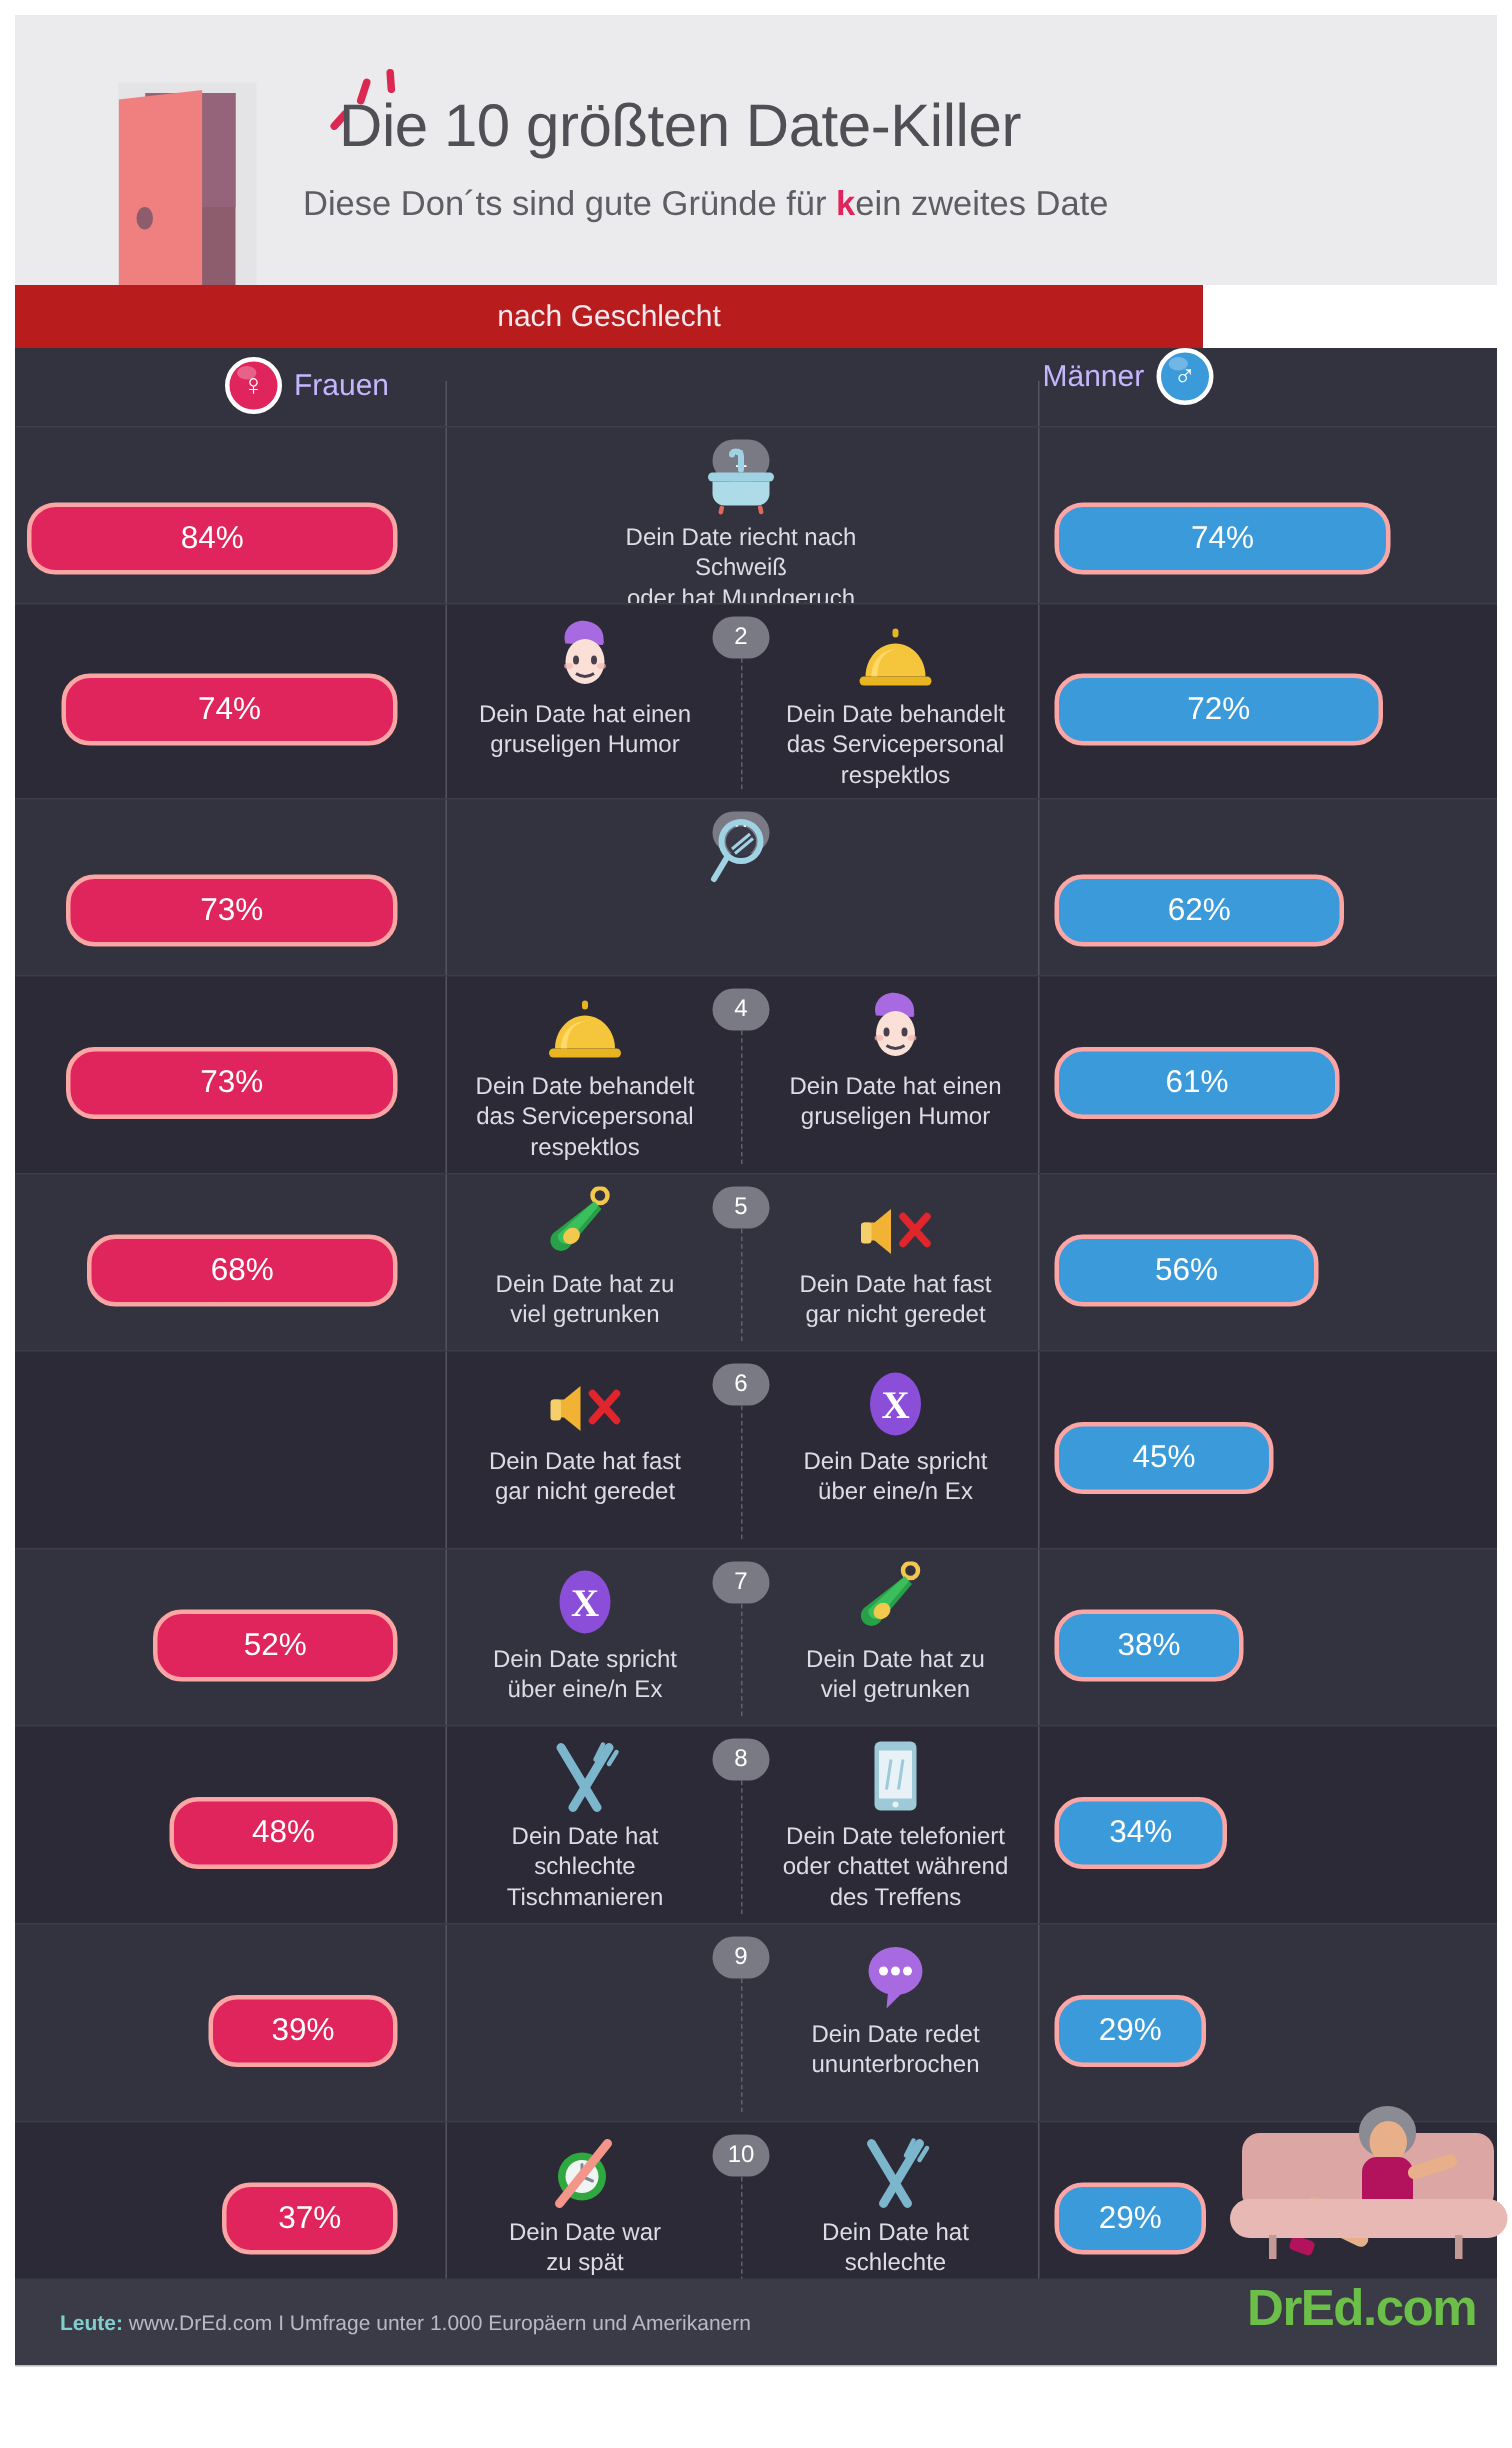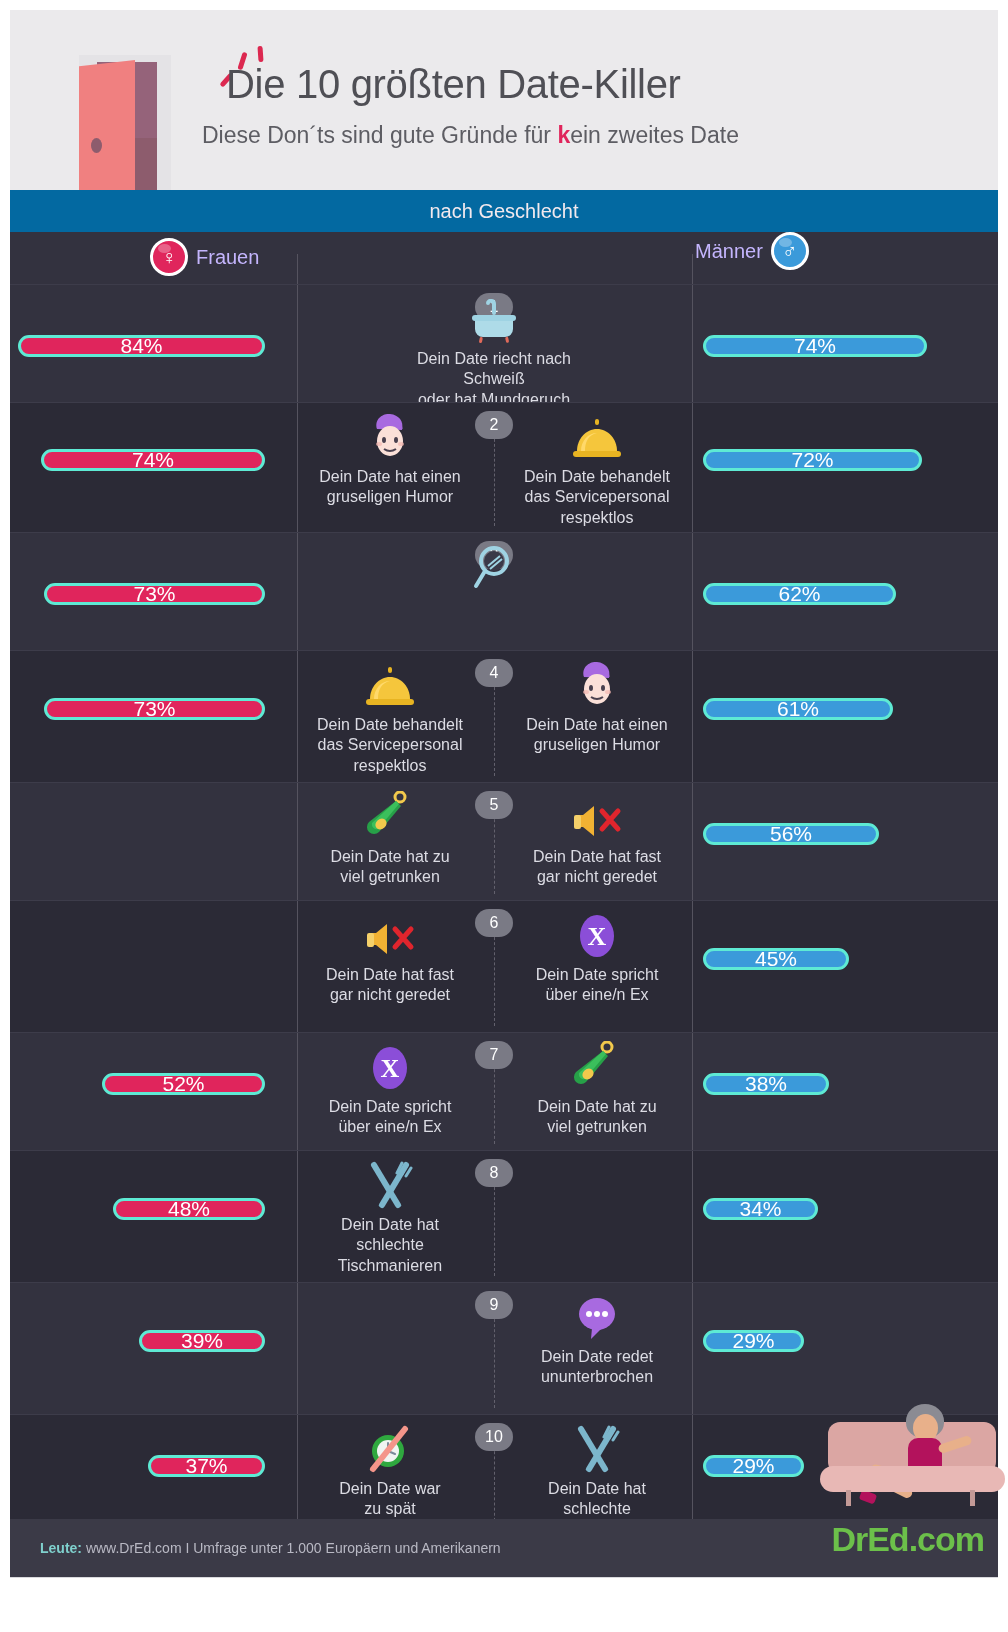--- a/index.html
+++ b/index.html
@@ -53,22 +53,22 @@
   .subtitle {
     position: absolute; left: 192px; top: 112px;
     font-size: 23px; font-weight: 400; color: #5d5d63;
     white-space: nowrap;
   }
   .subtitle .hl { color: #e0255c; font-weight: 700; }
 
   
   .section-bar {
     position: absolute; left: 10px; top: 190px;
-    width: 988px; height: 42px;
-    background: #0369a1;
+    width: 792px; height: 42px;
+    background: #b91c1c;
     display: flex; align-items: center; justify-content: center;
   }
   .section-bar-label { font-size: 20px; color: #f2e9ee; }
 
   
   .chart {
     position: absolute; left: 10px; top: 232px;
     width: 988px; height: 1287px;
     background: #33323f;
   }
@@ -120,22 +120,22 @@
   .rank {
     position: absolute; left: 465px; width: 38px; height: 28px;
     border-radius: 14px; background: #7a7a85;
     display: flex; align-items: center; justify-content: center;
     font-size: 16px; color: #ffffff;
   }
 
   
   .bar {
     position: absolute;
-    height: 22px; border-radius: 19px;
-    border: 3px solid #5eead4;
+    height: 48px; border-radius: 19px;
+    border: 3px solid #fca5a5;
     display: flex; align-items: center; justify-content: center;
     font-size: 21px; color: #ffffff;
   }
   .bar.female { background: #e0255c; right: 733px; }
   .bar.male   { background: #3b9ada; left: 693px; }
 
   
   .item {
     position: absolute; width: 200px;
     display: flex; flex-direction: column; align-items: center;
@@ -345,20 +345,21 @@
               <div>Dein Date hat einen</div>
               <div>gruseligen Humor</div>
             </div>
           </div>
         </div>
         <div class="row odd" style="height: 118px;">
           <div class="vdiv-l"></div>
           <div class="vdiv-r"></div>
           <div class="vdiv-mid"></div>
           <div class="rank" style="top:8px">5</div>
+          <div class="bar female" style="top:40px;width:207px">68%</div>
           <div class="bar male" style="top:40px;width:176px">56%</div>
           <div class="item left" style="top:4px">
             <div class="icon-box">
               <svg width="50" height="52" viewBox="0 0 50 52">
                 <circle cx="35" cy="6" r="5" fill="none" stroke="#f2c94c" stroke-width="3"></circle>
                 <path d="M31 10 l5 5 -22 26 a7 7 0 0 1 -10 -10 z" fill="#27a048"></path>
                 <path d="M31 10 l3 3 -21 25 a5 5 0 0 1 -6 -6 z" fill="#3bbf5c"></path>
                 <ellipse cx="16" cy="33" rx="6" ry="5" fill="#f2c94c" transform="rotate(-40 16 33)"></ellipse>
               </svg>
             </div>
@@ -459,20 +460,35 @@
               <svg width="52" height="50" viewBox="0 0 52 50">
                 <path d="M10 4 L34 44" stroke="#7cb6cc" stroke-width="6" stroke-linecap="round"></path>
                 <path d="M42 4 L18 44" stroke="#7cb6cc" stroke-width="6" stroke-linecap="round"></path>
                 <path d="M38 2 L33 12 M43 4 L38 13 M47 7 L42 15" stroke="#7cb6cc" stroke-width="3" stroke-linecap="round"></path>
               </svg>
             </div>
             <div class="caption">
               <div>Dein Date hat</div>
               <div>schlechte</div>
               <div>Tischmanieren</div>
+            </div>
+          </div>
+          <div class="item right" style="top:4px">
+            <div class="icon-box">
+              <svg width="36" height="52" viewBox="0 0 36 52">
+                <rect x="4" y="2" width="28" height="46" rx="4" fill="#9ec9d8"></rect>
+                <rect x="7" y="8" width="22" height="32" fill="#e8f2f6"></rect>
+                <path d="M15 14 L12 34 M23 14 L20 34" stroke="#9ec9d8" stroke-width="2"></path>
+                <circle cx="18" cy="44" r="2" fill="#e8f2f6"></circle>
+              </svg>
+            </div>
+            <div class="caption">
+              <div>Dein Date telefoniert</div>
+              <div>oder chattet während</div>
+              <div>des Treffens</div>
             </div>
           </div>
         </div>
         <div class="row odd" style="height: 132px;">
           <div class="vdiv-l"></div>
           <div class="vdiv-r"></div>
           <div class="vdiv-mid"></div>
           <div class="rank" style="top:8px">9</div>
           <div class="bar female" style="top:47px;width:126px">39%</div>
           <div class="bar male" style="top:47px;width:101px">29%</div>

